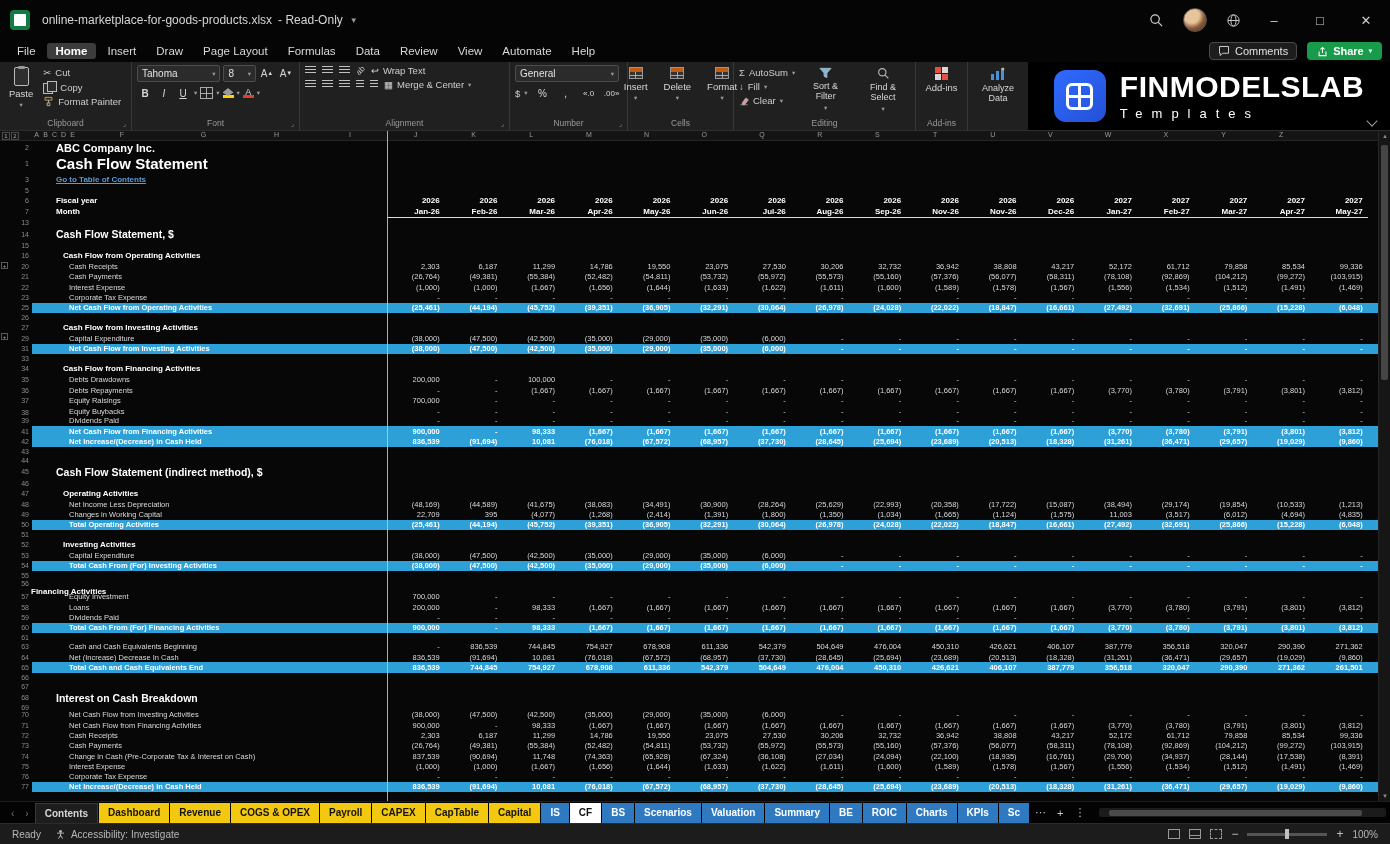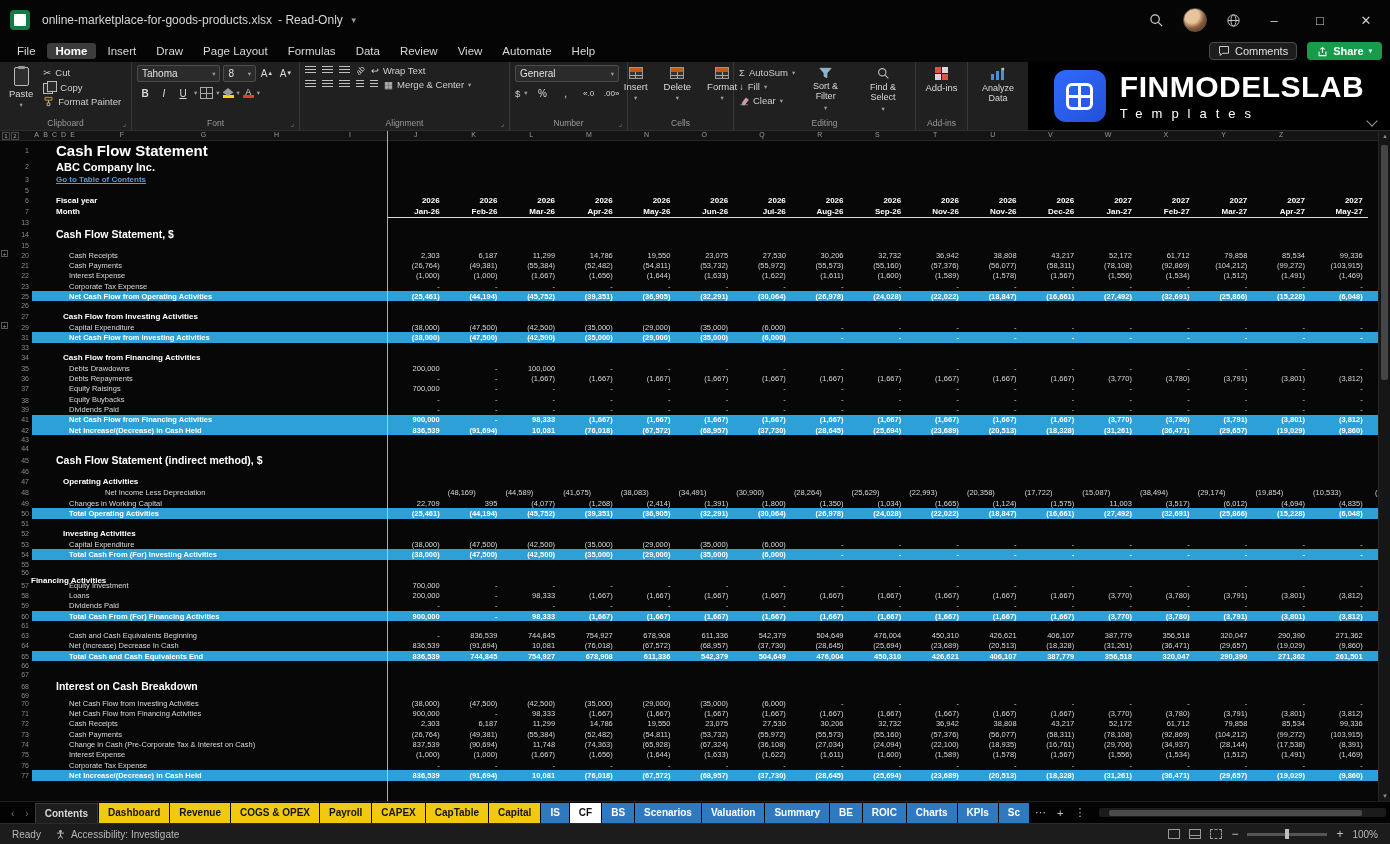--- a/index.html
+++ b/index.html
@@ -437,34 +437,34 @@
         <span class="colD">T</span>
         <span class="colD">U</span>
         <span class="colD">V</span>
         <span class="colD">W</span>
         <span class="colD">X</span>
         <span class="colD">Y</span>
         <span class="colD">Z</span>
         <span class="colD"></span>
       </div>
     <div class="gridrows">
+        <div class="r sub" style="height: 13px;">
+          <div class="gut">
+            <span class="rn">2</span>
+          </div>
+          <div class="body">
+            <div class="lab">ABC Company Inc.</div>
+          </div>
+        </div>
         <div class="r title" style="height: 19px;">
           <div class="gut">
             <span class="rn">1</span>
           </div>
           <div class="body">
             <div class="lab">Cash Flow Statement</div>
-          </div>
-        </div>
-        <div class="r sub" style="height: 13px;">
-          <div class="gut">
-            <span class="rn">2</span>
-          </div>
-          <div class="body">
-            <div class="lab">ABC Company Inc.</div>
           </div>
         </div>
         <div class="r link" style="height: 13px;">
           <div class="gut">
             <span class="rn">3</span>
           </div>
           <div class="body">
             <div class="lab"><span class="lnk">Go to Table of Contents</span></div>
           </div>
         </div>
@@ -543,20 +543,28 @@
           </div>
         </div>
         <div class="r blank" style="height: 9px;">
           <div class="gut">
             <span class="rn">15</span>
           </div>
           <div class="body">
             <div class="lab"></div>
           </div>
         </div>
+        <div class="r subsec" style="height: 11.5px;">
+          <div class="gut">
+            <span class="rn">16</span>
+          </div>
+          <div class="body">
+            <div class="lab">Cash Flow from Operating Activities</div>
+          </div>
+        </div>
         <div class="r data" style="height: 10.3px;">
           <div class="gut">
             <span class="outl">+</span>
             <span class="rn">20</span>
           </div>
           <div class="body">
             <div class="lab">Cash Receipts</div>
             <span class="c">2,303</span>
             <span class="c">6,187</span>
             <span class="c">11,299</span>
@@ -967,21 +975,21 @@
           </div>
         </div>
         <div class="r subsec" style="height: 11.5px;">
           <div class="gut">
             <span class="rn">47</span>
           </div>
           <div class="body">
             <div class="lab">Operating Activities</div>
           </div>
         </div>
-        <div class="r data" style="height: 10.3px; gap: 36px;">
+        <div class="r data" style="height: 10.3px;">
           <div class="gut">
             <span class="rn">48</span>
           </div>
           <div class="body">
             <div class="lab">Net Income Less Depreciation</div>
             <span class="c">(48,169)</span>
             <span class="c">(44,589)</span>
             <span class="c">(41,675)</span>
             <span class="c">(38,083)</span>
             <span class="c">(34,491)</span>

